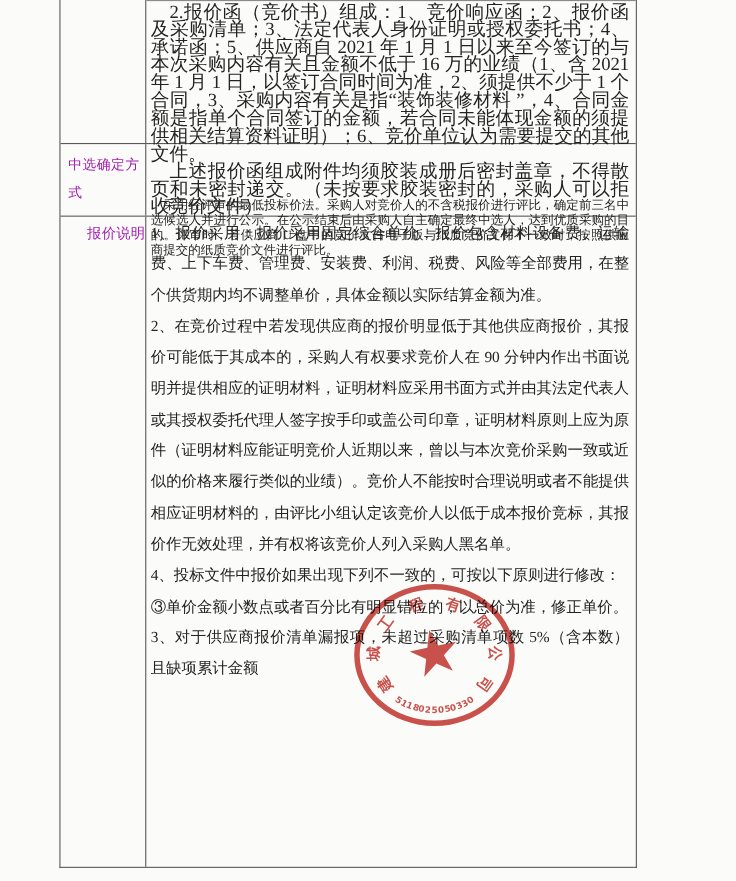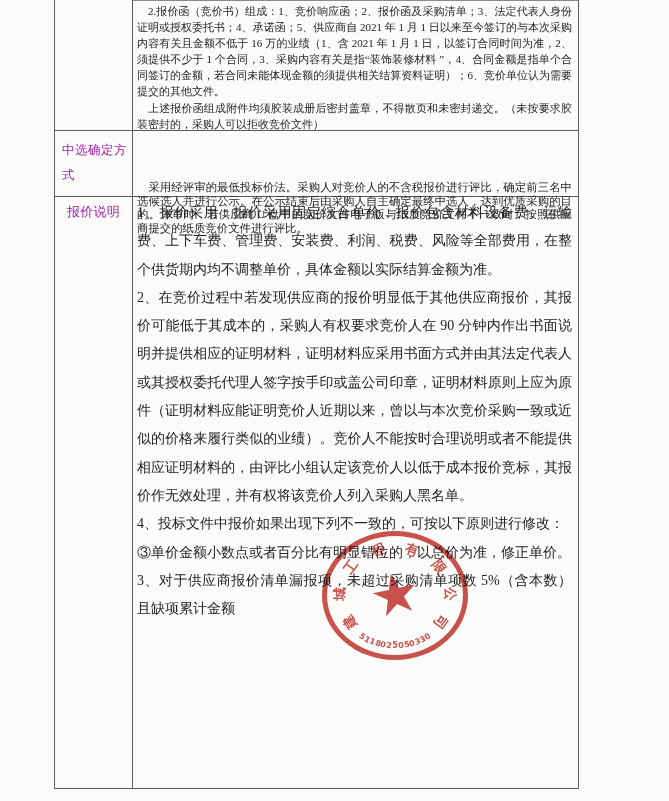--- a/index.html
+++ b/index.html
@@ -16,26 +16,26 @@
   }
   .t-row{display:flex;box-sizing:border-box;}
   .t-row.r1{height:131px;border-bottom:1px solid #5a5a5a;}
   .t-row.r2{height:66px;border-bottom:1px solid #5a5a5a;}
   .t-row.r3{flex:1;min-height:0;}
   .label-cell{
     width:78px;flex:none;border-right:1px solid #5a5a5a;box-sizing:border-box;
     font-size:12.5px;color:#a21caf;
   }
   .r2 .label-cell{padding:7px 5px 0 7px;line-height:25px;letter-spacing:0.5px;}
-  .r3 .label-cell{padding-top:6px;text-align:center;font-size:13px;letter-spacing:0.2px;}
+  .r3 .label-cell{padding-top:6px;text-align:right;font-size:13px;letter-spacing:0.2px;}
   .content-cell{
     flex:1;min-width:0;box-sizing:border-box;padding:0 6px 0 4px;
     text-align:justify;text-justify:inter-ideograph;
   }
-  .r1 .content-cell{border-top:1px solid #8a8a8a;font-size:11px;line-height:16.1px;padding-top:2px;}
+  .r1 .content-cell{border-top:1px solid #8a8a8a;font-size:17px;line-height:16.1px;padding-top:2px;}
   .r2 .content-cell{font-size:11.4px;line-height:13.6px;padding-top:6px;margin-top:44px;}
   .r3 .content-cell{font-size:14px;line-height:28.3px;padding-top:2px;}
   .content-cell p{margin:0;}
   p.indent{text-indent:1em;}
   
   .seal{
     position:absolute;left:322px;top:531px;width:146px;height:129px;
     mix-blend-mode:multiply;opacity:.88;pointer-events:none;
   }
   .seal-ring{

